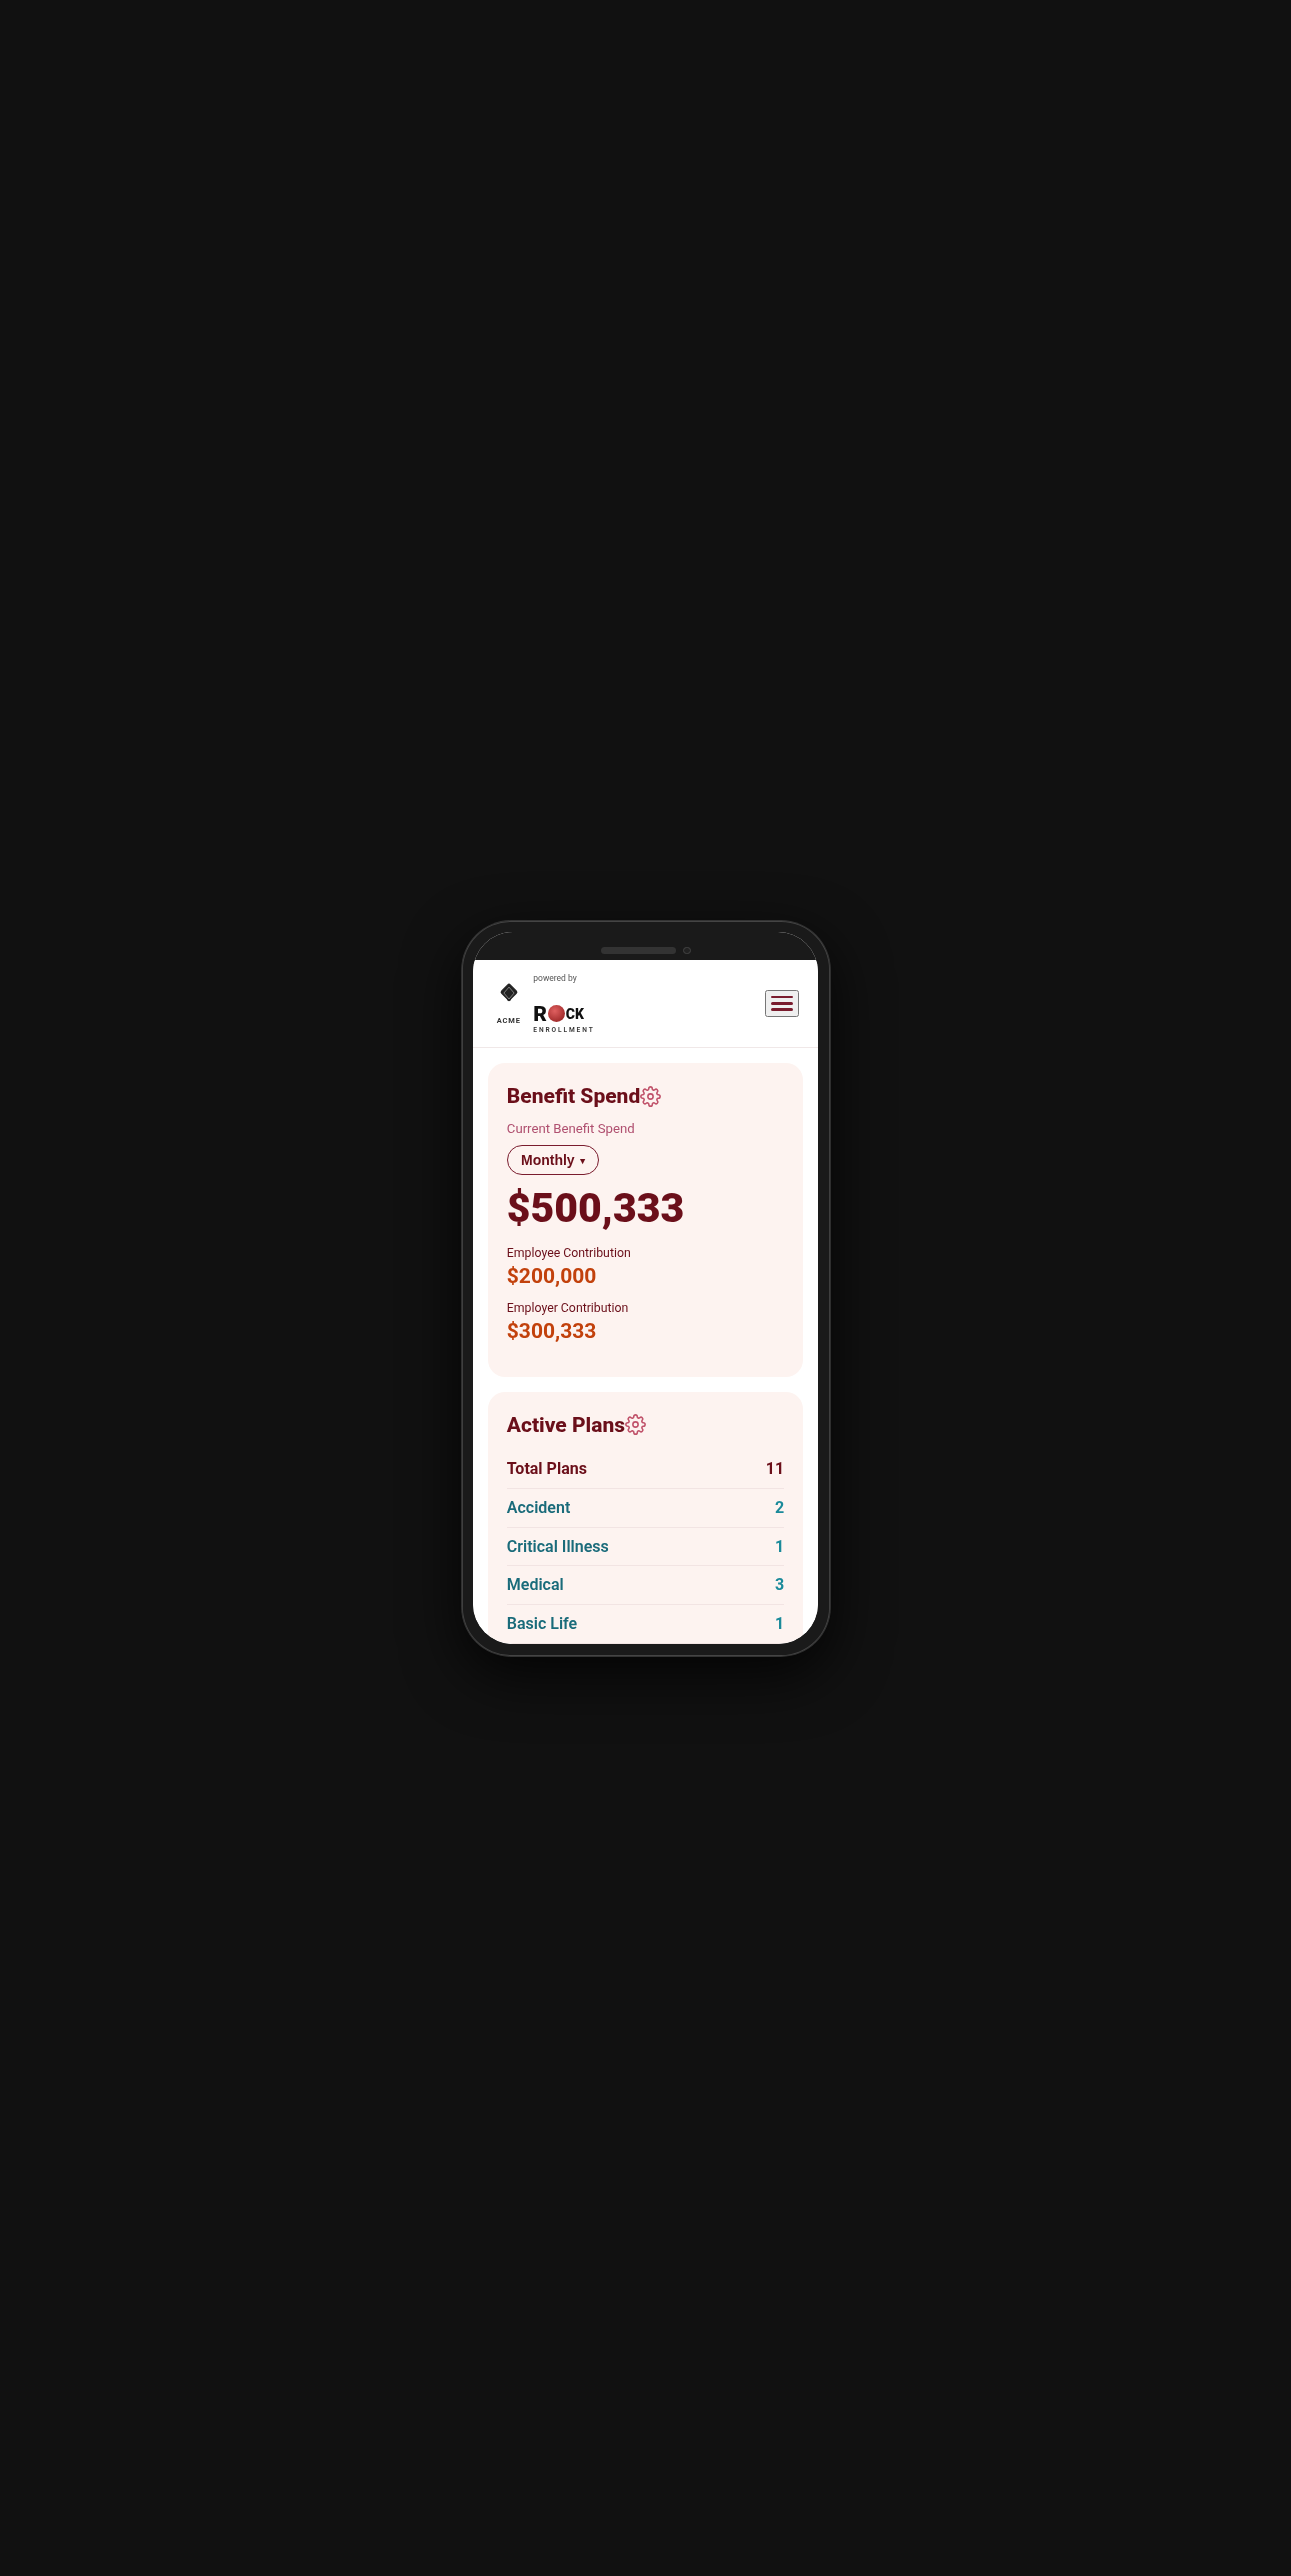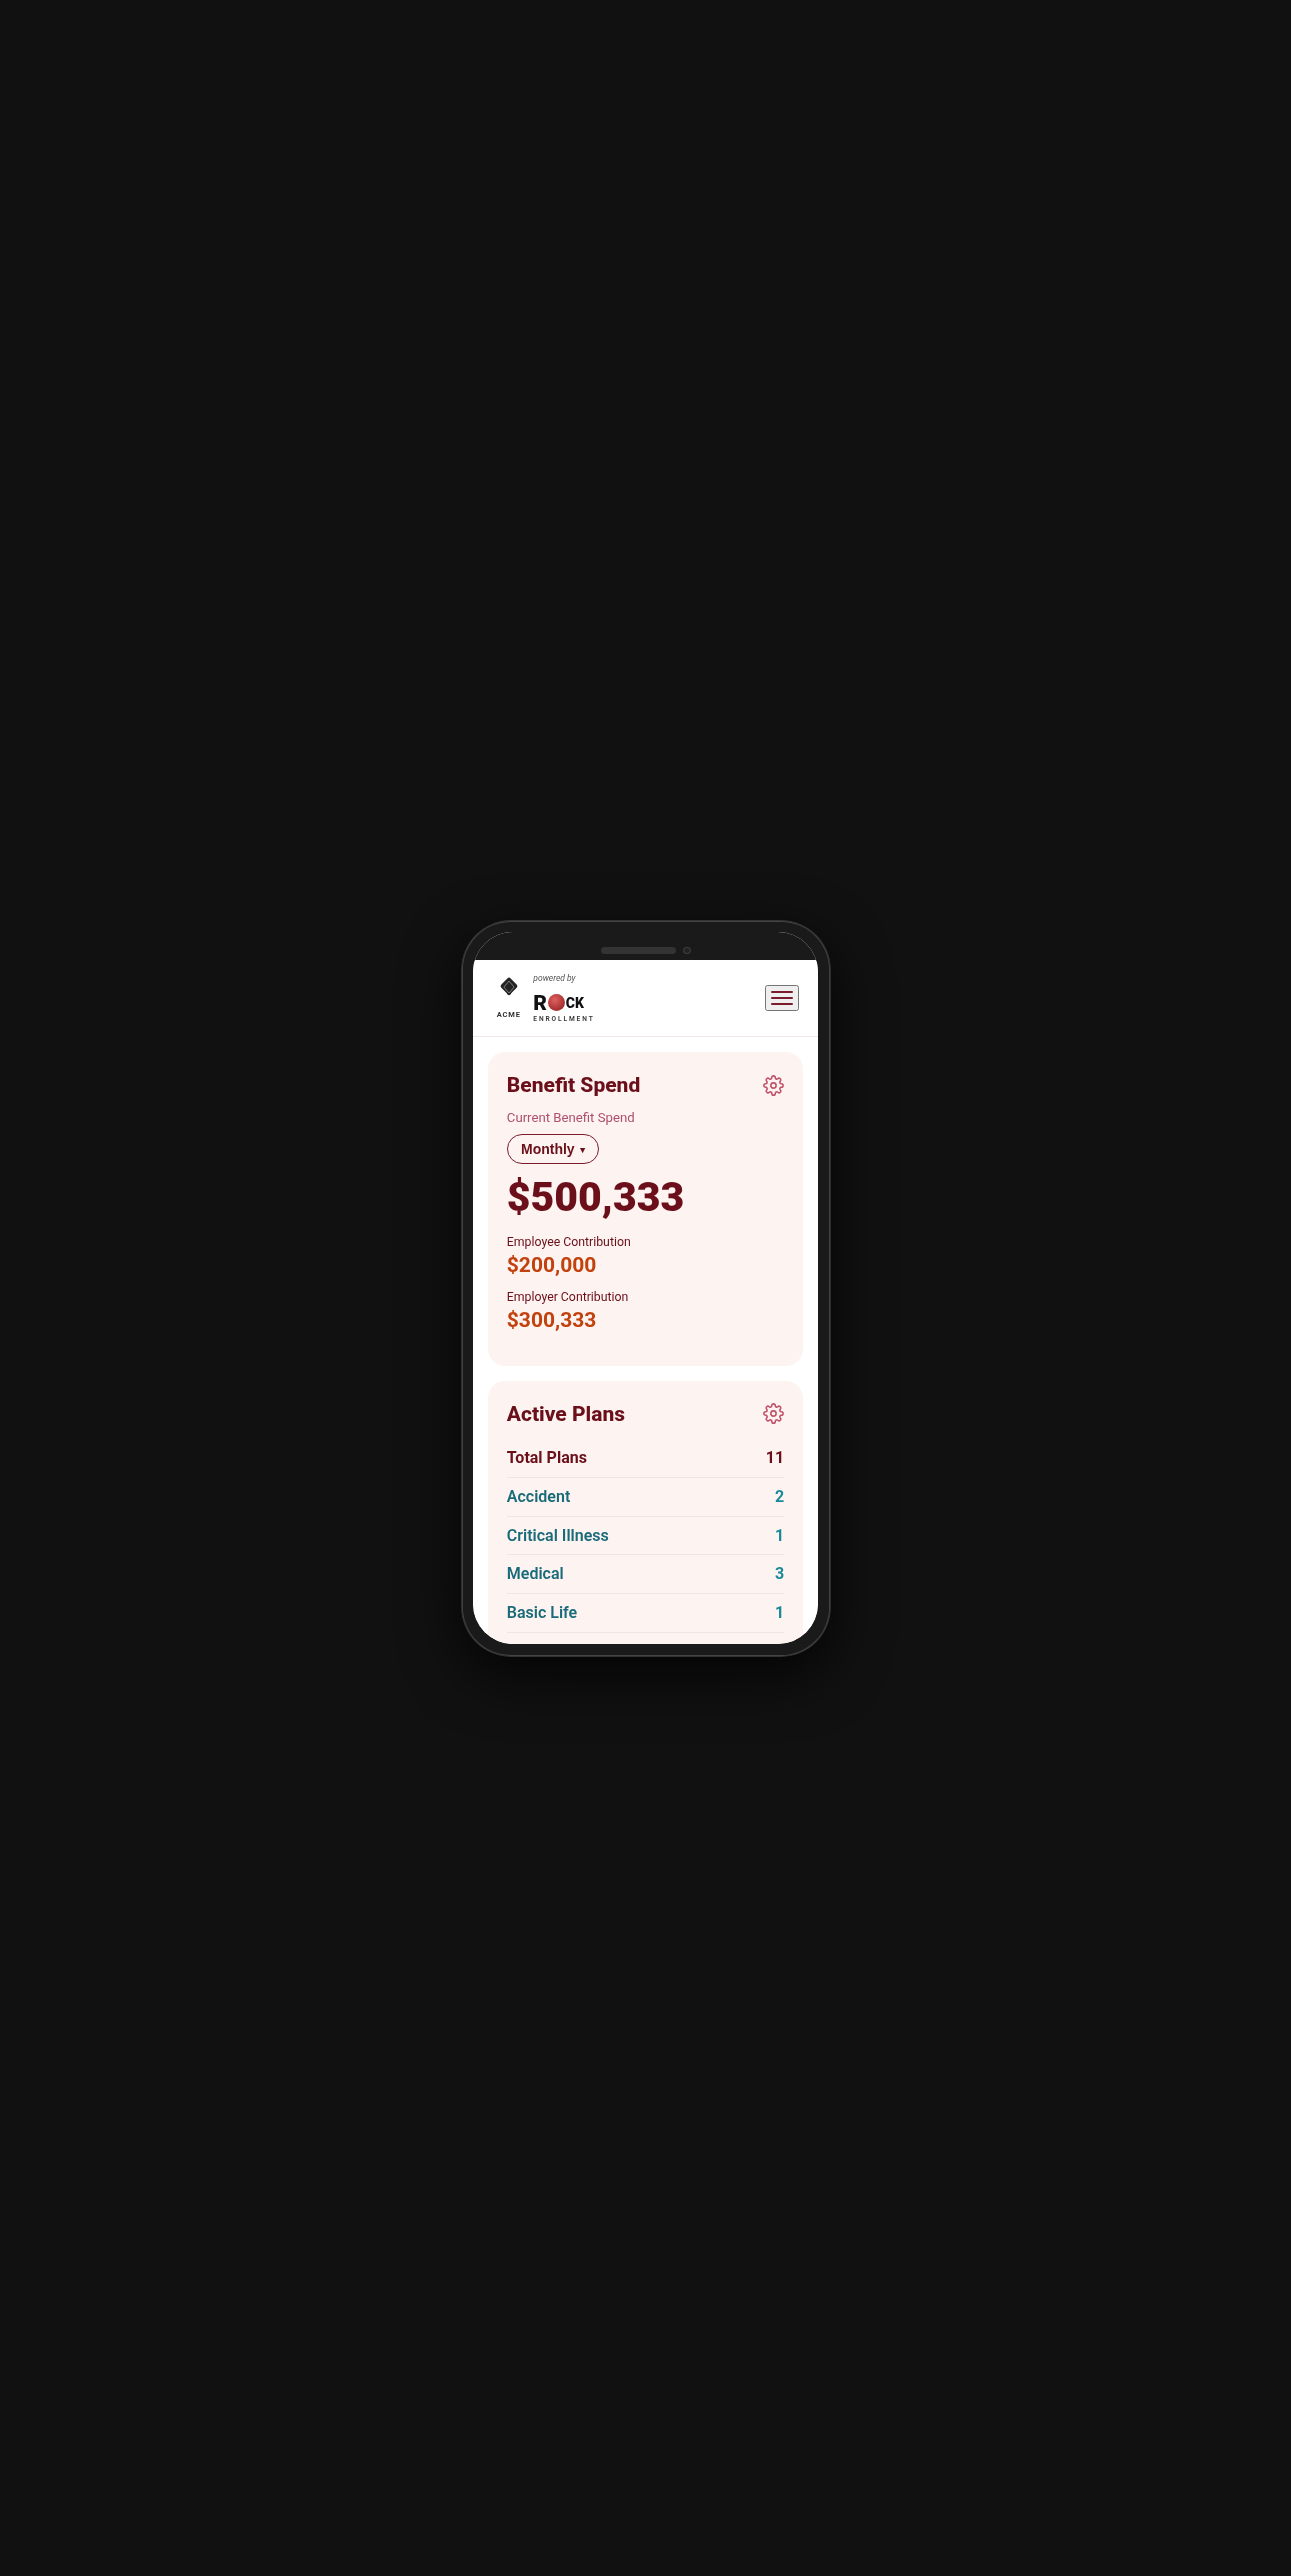--- a/index.html
+++ b/index.html
@@ -108,22 +108,21 @@
     .acme-text {
       font-size: 7.5px;
       color: #333;
       font-weight: 700;
       letter-spacing: 0.9px;
     }
 
     .powered-by-text {
       font-size: 8.5px;
       color: #555;
-      margin-bottom: 8px;
-      font-style: italic;
+      margin-bottom: 19px;
     }
 
     .rock-enrollment-text {
       font-size: 6.6px;
       color: #333;
       letter-spacing: 1.9px;
       font-weight: 600;
       display: block;
       text-align: center;
     }
@@ -154,21 +153,20 @@
 
     
     .card {
       background: #fdf3f0;
       border-radius: 17px;
       padding: 21px 19px;
     }
 
     .card-header {
       display: flex;
-      justify-content: space-between;
       align-items: center;
       margin-bottom: 13.2px;
     }
 
     .card-title {
       font-size: 21px;
       font-weight: 800;
       color: #6b0f1a;
     }
 

